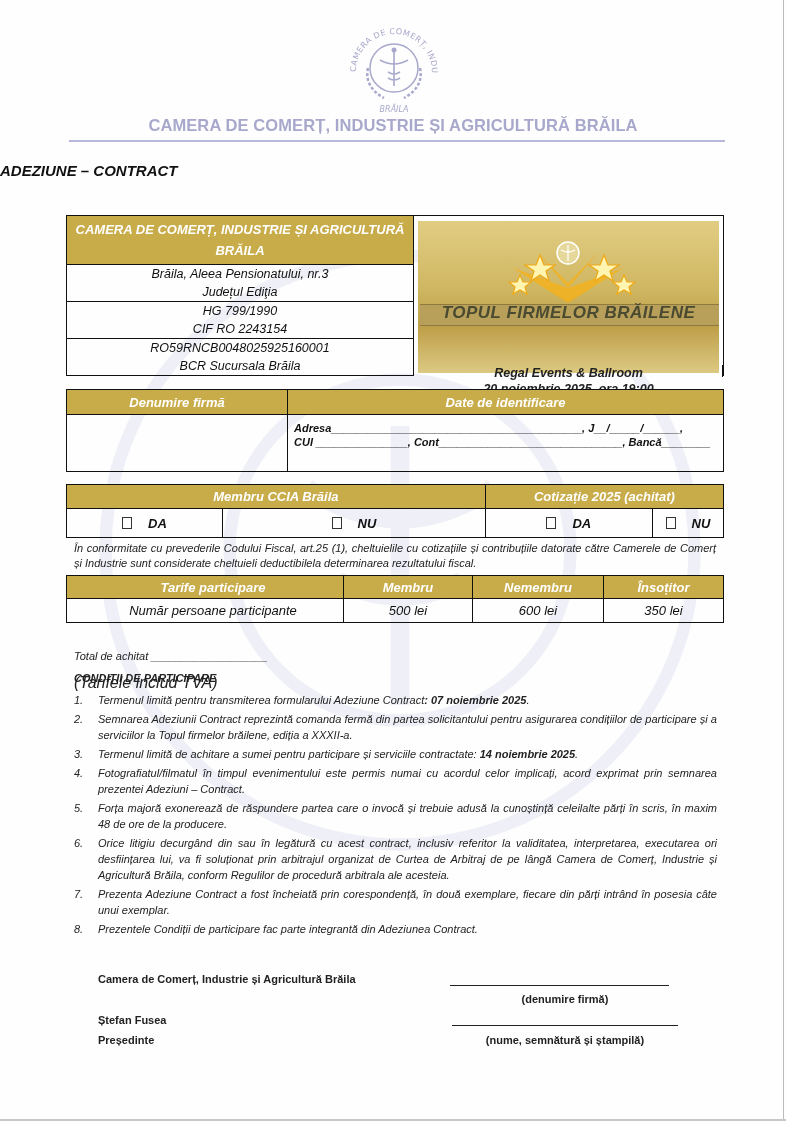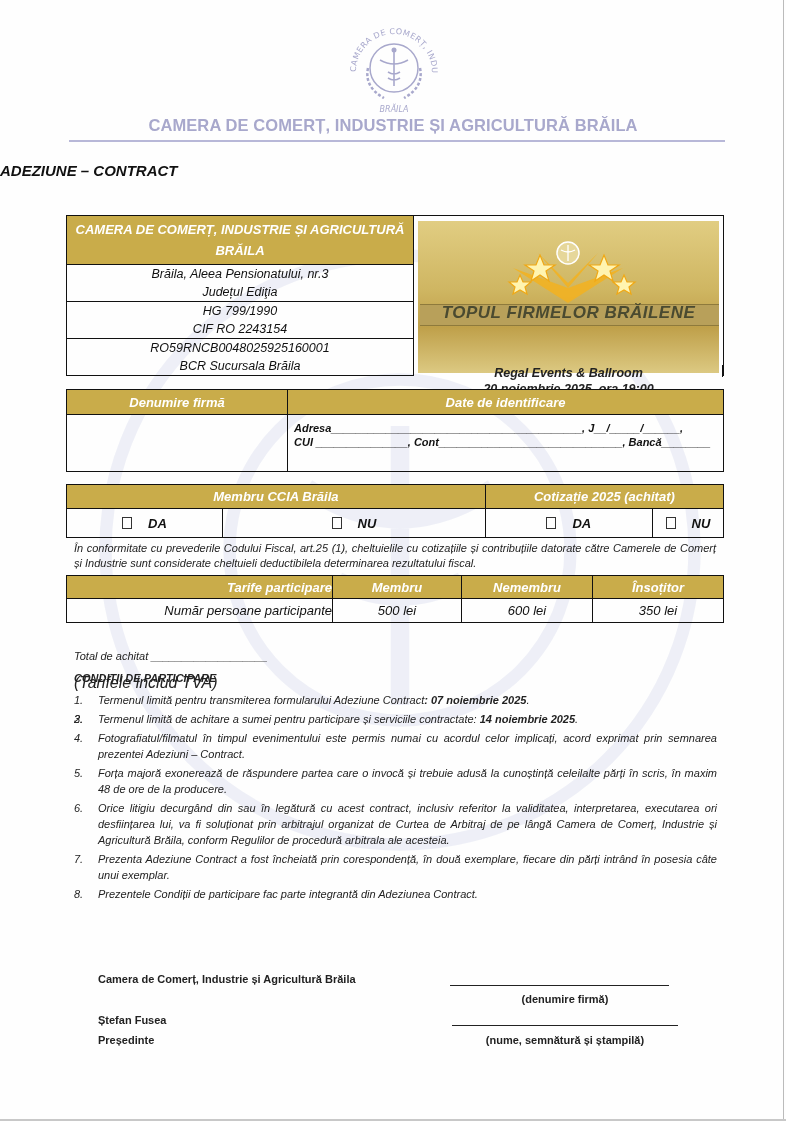--- a/index.html
+++ b/index.html
@@ -43,21 +43,21 @@
   .member-table { left:66px; top:484px; width:658px; }
   .member-table .h td { height:23px; font-size:13px; }
   .member-table .b td { height:28px; font-weight:bold; font-size:13px; }
   .cb { display:inline-block; width:8px; height:10px; border:1px solid #333; margin-right:16px; vertical-align:-1px; }
 
   .fiscal { position:absolute; left:74px; top:541px; width:642px; font-size:11px; font-style:italic; text-align:justify; line-height:15px; color:#222; }
 
   .tarif-table { left:66px; top:575px; width:658px; }
   .tarif-table .h td { height:22px; font-size:13px; }
   .tarif-table .b td { height:23px; font-size:13px; }
-  .tarif-table .left { text-align:right; padding-left:5px; }
+  .tarif-table .left { text-align:center; padding-left:16px; }
 
   .note { position:absolute; left:74px; top:626px; font-size:16px; font-style:italic; color:#222;margin-top:48px; }
   .total { position:absolute; left:74px; top:650px; font-size:11px; font-style:italic; color:#222; }
   .cond-title { position:absolute; left:74px; top:672px; font-size:11px; font-weight:bold; font-style:italic; color:#222; }
   .cond-list { position:absolute; left:74px; top:692px; width:643px; margin:0; padding:0; list-style:none; }
   .cond-list li { position:relative; padding-left:24px; font-size:11px; font-style:italic; line-height:16px; text-align:justify; color:#222; margin-bottom:3px; }
   .cond-list li .num { position:absolute; left:0; top:0; }
 
   .sig { position:absolute; font-size:11px; font-weight:bold; color:#222; }
   .sig-line { position:absolute; height:1px; background:#222; }
@@ -190,21 +190,21 @@
   </tr>
 </tbody>
   </table>
 
 <div class="note">(Tarifele includ TVA)</div>
 <div class="total">Total de achitat ___________________</div>
 
 <div class="cond-title">CONDIȚII DE PARTICIPARE</div>
 <ol class="cond-list">
   <li><span class="num">1.</span><span>Termenul limită pentru transmiterea formularului Adeziune Contract</span><b>: 07 noiembrie 2025</b><span>.</span></li>
-  <li><span class="num">2.</span></li>
+  <li><span class="num">2.</span><span>Semnarea Adeziunii Contract reprezintă comanda fermă din partea solicitantului pentru asigurarea condițiilor de participare și a serviciilor la Topul firmelor brăilene, ediția a XXXII-a.</span></li>
   <li><span class="num">3.</span><span>Termenul limită de achitare a sumei pentru participare și serviciile contractate: </span><b>14 noiembrie 2025</b><span>.</span></li>
   <li><span class="num">4.</span><span>Fotografiatul/filmatul în timpul evenimentului este permis numai cu acordul celor implicați, acord exprimat prin semnarea prezentei Adeziuni – Contract.</span></li>
   <li><span class="num">5.</span><span>Forța majoră exonerează de răspundere partea care o invocă și trebuie adusă la cunoștință celeilalte părți în scris, în maxim 48 de ore de la producere.</span></li>
   <li><span class="num">6.</span><span>Orice litigiu decurgând din sau în legătură cu acest contract, inclusiv referitor la validitatea, interpretarea, executarea ori desființarea lui, va fi soluționat prin arbitrajul organizat de Curtea de Arbitraj de pe lângă Camera de Comerț, Industrie și Agricultură Brăila, conform Regulilor de procedură arbitrala ale acesteia.</span></li>
   <li><span class="num">7.</span><span>Prezenta Adeziune Contract a fost încheiată prin corespondență, în două exemplare, fiecare din părți intrând în posesia câte unui exemplar.</span></li>
   <li><span class="num">8.</span><span>Prezentele Condiții de participare fac parte integrantă din Adeziunea Contract.</span></li>
 </ol>
 
 <div class="sig" style="left:98px; top:973px;">Camera de Comerț, Industrie și Agricultură Brăila</div>
 <div class="sig" style="left:98px; top:1014px;">Ștefan Fusea</div>

